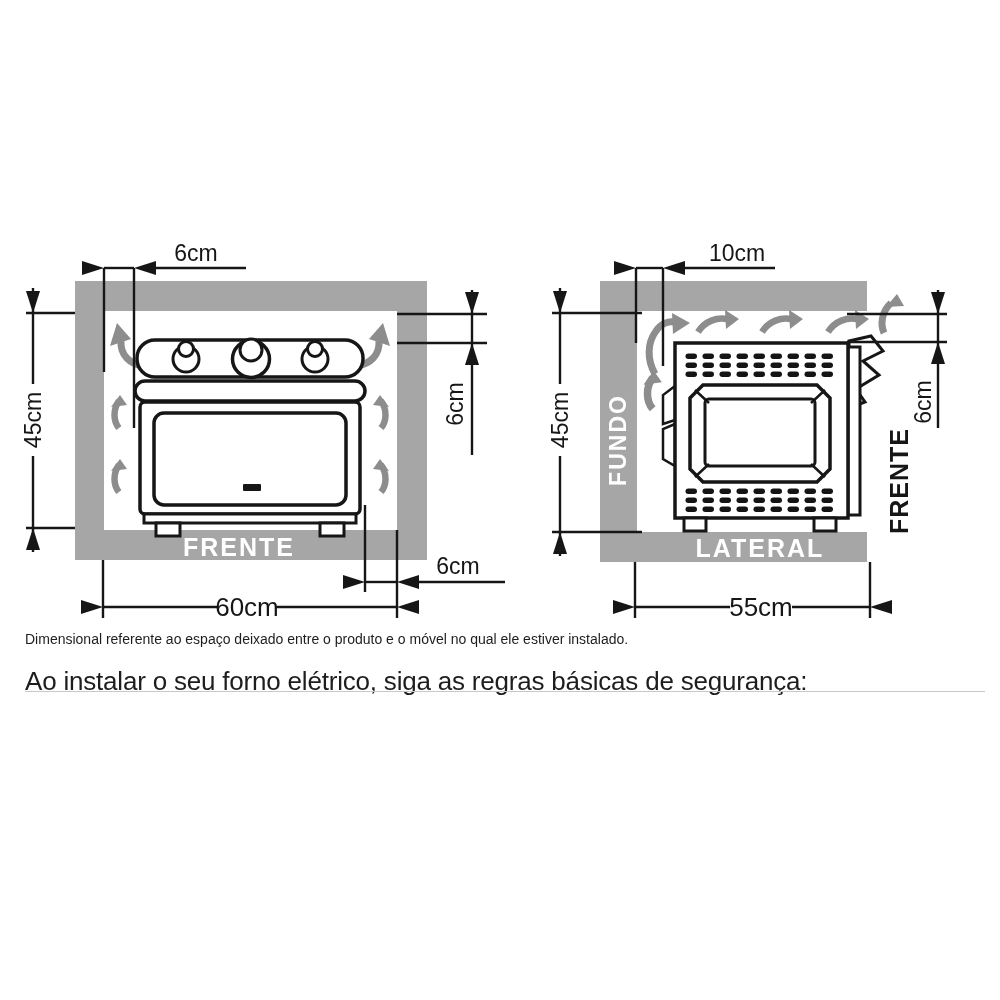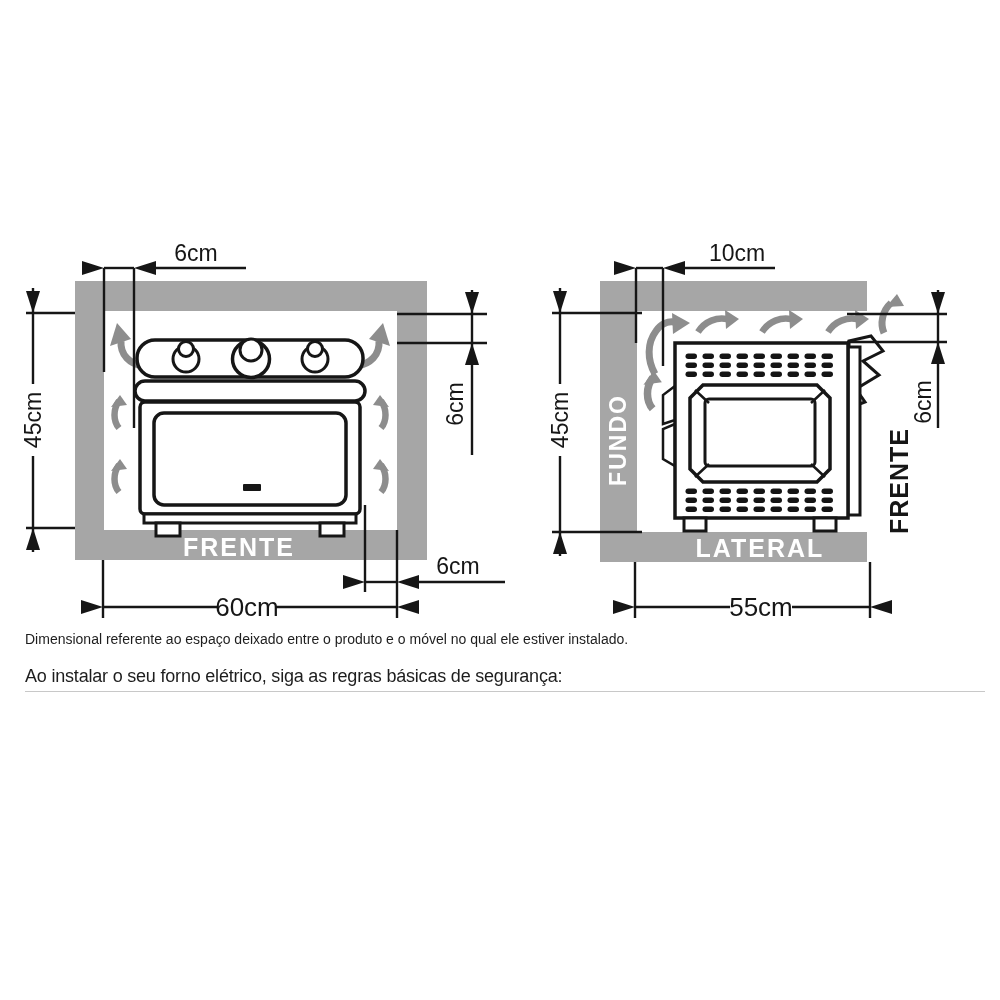--- a/index.html
+++ b/index.html
@@ -5,21 +5,21 @@
   html,body{margin:0;padding:0;background:#ffffff;}
   body{width:1000px;height:1000px;position:relative;font-family:"Liberation Sans",sans-serif;}
   .stage{position:absolute;left:0;top:0;width:1000px;height:1000px;}
   svg{position:absolute;left:0;top:0;}
   .dim-label{font-family:"Liberation Sans",sans-serif;font-size:23px;fill:#161616;}
   .dim-label-big{font-family:"Liberation Sans",sans-serif;font-size:26px;fill:#161616;}
   .bar-label{font-family:"Liberation Sans",sans-serif;font-size:25px;font-weight:bold;fill:#ffffff;letter-spacing:2px;}
   .bar-label-sm{font-family:"Liberation Sans",sans-serif;font-size:23px;font-weight:bold;fill:#ffffff;letter-spacing:2px;}
   .side-front-label{font-family:"Liberation Sans",sans-serif;font-size:25px;font-weight:bold;fill:#161616;letter-spacing:1px;}
   .notes-line1{position:absolute;left:25px;top:631px;font-size:14px;color:#1d1d1d;white-space:nowrap;}
-  .notes-line2{position:absolute;left:25px;top:666px;font-size:18px;color:#1d1d1d;letter-spacing:-0.2px;white-space:nowrap;}
+  .notes-line2{position:absolute;left:25px;top:666px;font-size:26px;color:#1d1d1d;letter-spacing:-0.2px;white-space:nowrap;}
   .divider{position:absolute;left:25px;top:691px;width:960px;height:1px;background:#c8c8c8;}
 </style>
 </head>
 <body>
 
 <div class="stage">
 <svg width="1000" height="630" viewBox="0 0 1000 630">
   <defs>
     <pattern id="vents" x="684" y="352" width="17" height="9" patternUnits="userSpaceOnUse">
       <rect x="1.5" y="1.5" width="11.5" height="5.5" rx="2.75" fill="#141414"></rect>

